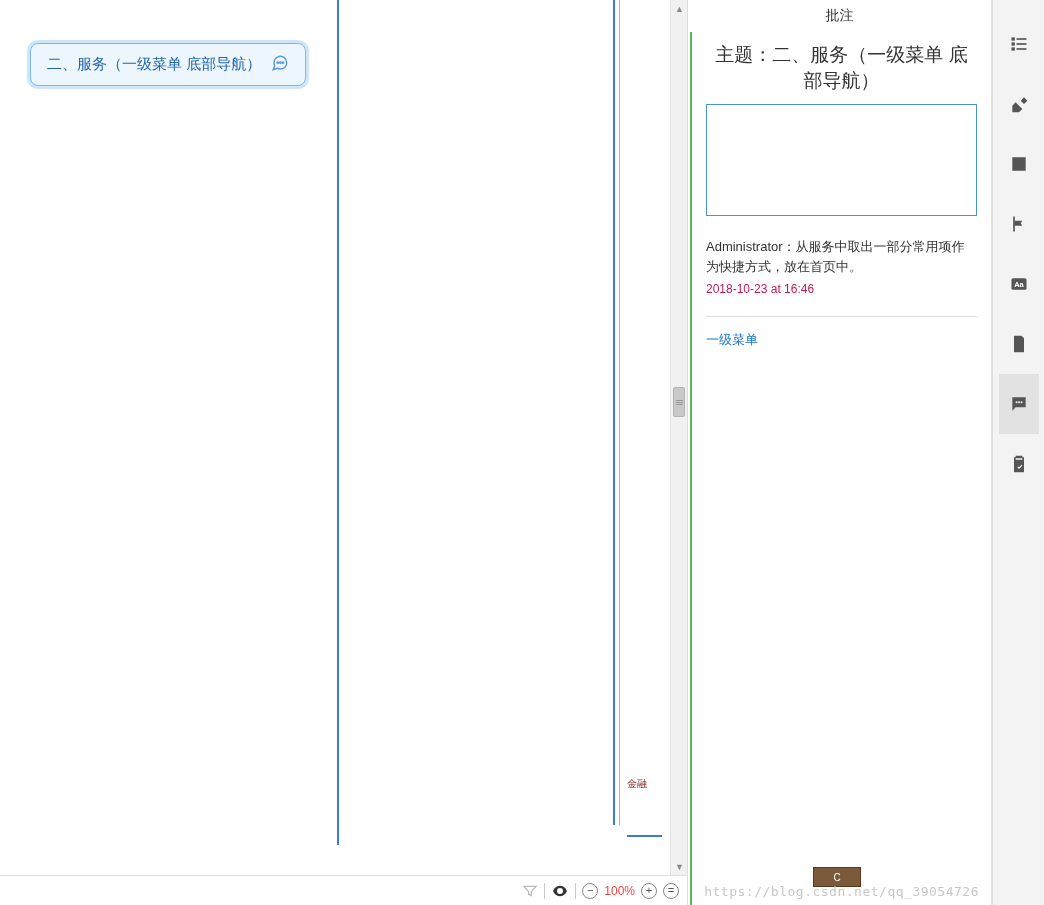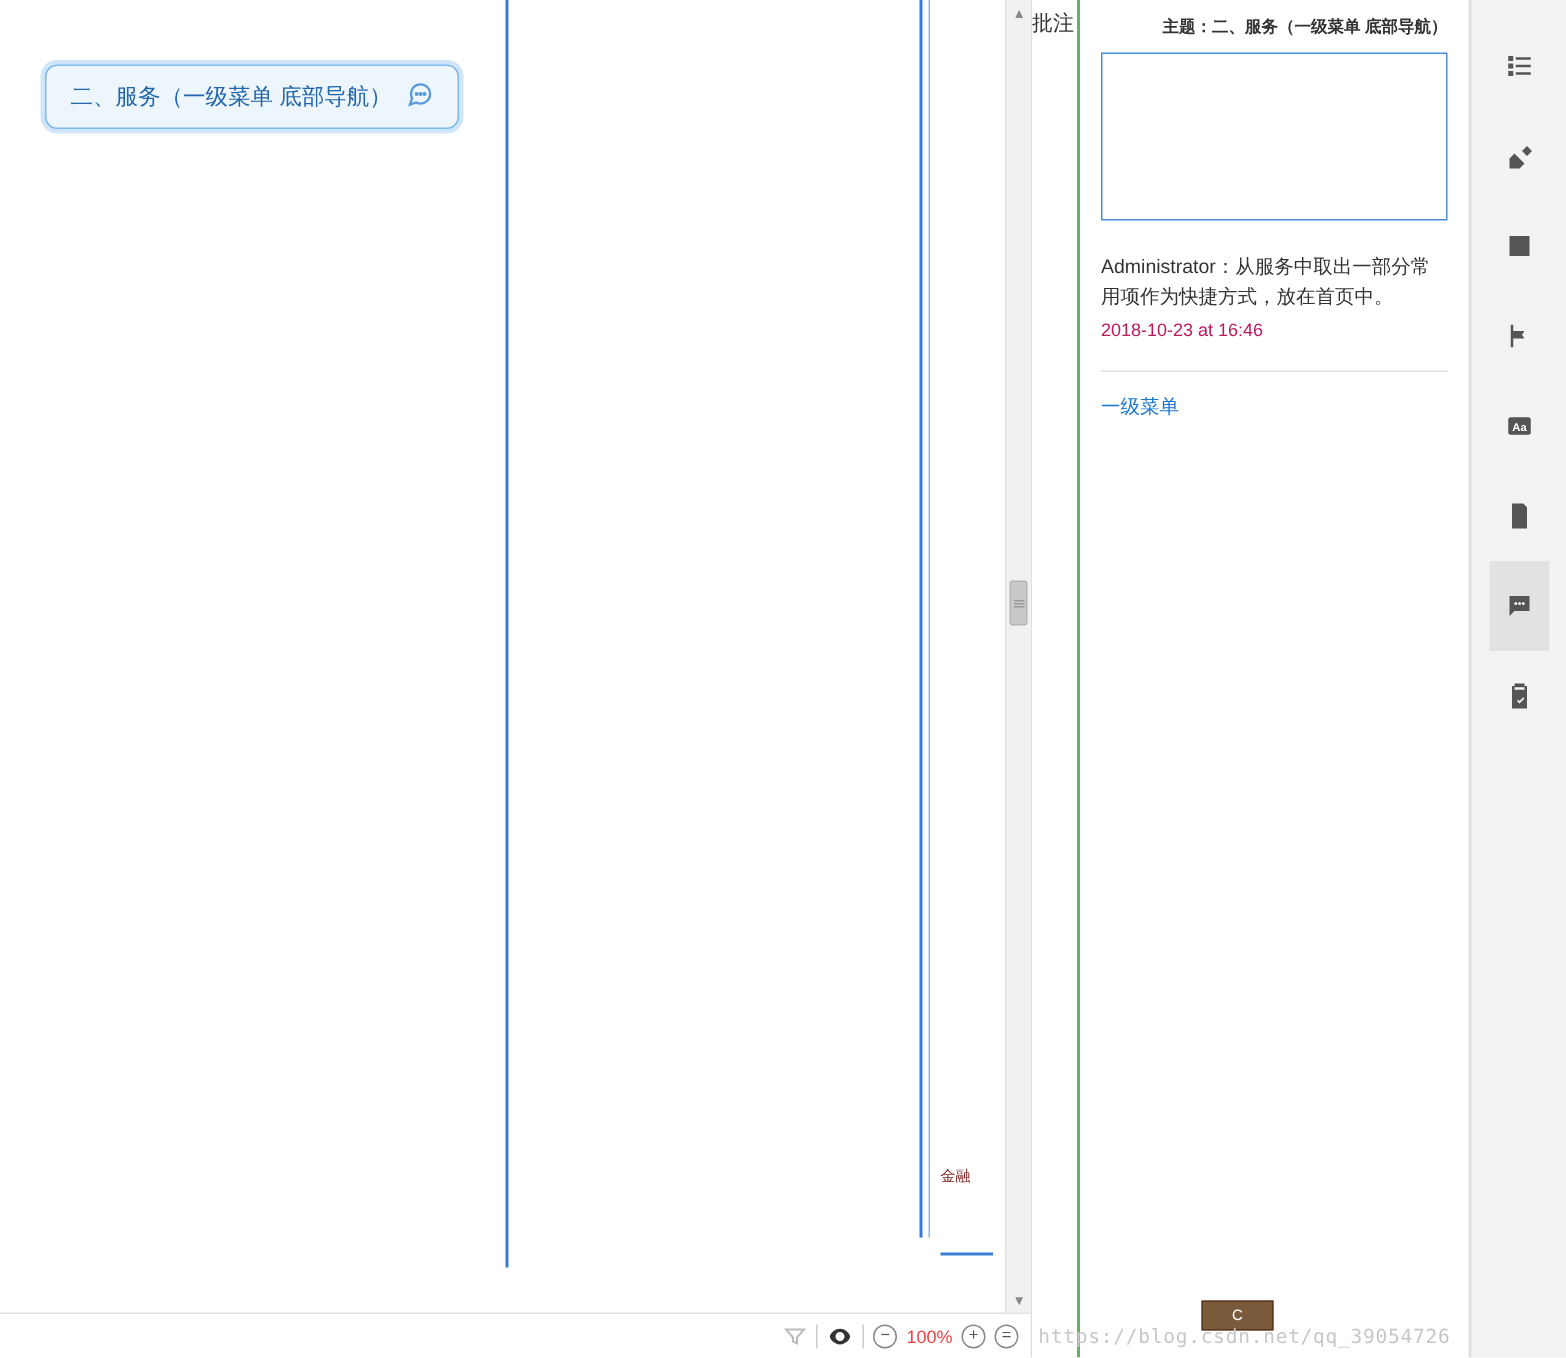--- a/index.html
+++ b/index.html
@@ -28,37 +28,37 @@
 .vscrollbar .thumb.grip { display: flex; flex-direction: column; align-items: center; justify-content: center; gap: 1px; }
 .vscrollbar .gripline { width: 7px; height: 1px; background: #999; }
 .vscrollbar .arrow.bottom { position: absolute; bottom: 0; }
 
 .status-bar { position: absolute; left: 0; right: 0; bottom: 0; height: 30px; background: #fff; border-top: 1px solid #e0e0e0; display: flex; align-items: center; justify-content: flex-end; padding-right: 8px; gap: 6px; }
 .status-bar .sep { width: 1px; height: 16px; background: #ccc; }
 .status-bar .ico { color: #666; cursor: pointer; display: flex; align-items: center; }
 .status-bar .zoom-text { color: #ef4444; font-size: 12px; }
 .circ-btn { width: 16px; height: 16px; border: 1px solid #888; border-radius: 50%; display: flex; align-items: center; justify-content: center; font-size: 11px; color: #555; cursor: pointer; line-height: 1; }
 
-.annotation-panel { flex: 1; min-width: 0; background: #fff; border-right: 1px solid #e0e0e0; display: flex; flex-direction: row; position: relative; }
+.annotation-panel { flex: 1; min-width: 0; background: #fff; border-right: 1px solid #e0e0e0; display: flex; flex-direction: column; position: relative; }
 .panel-title { text-align: center; padding: 7px 0; font-size: 14px; color: #333; }
 .panel-body { padding: 10px 14px; border-left: 2px solid #5cb85c; margin-left: 2px; flex: 1; overflow: auto; }
-.topic-line { text-align: right; font-size: 11px; font-weight: bold; margin-bottom: 10px; }
+.topic-line { text-align: center; font-size: 19px; font-weight: normal; margin-bottom: 10px; }
 .note-textarea { width: 100%; height: 112px; border: 1px solid #4a90d9; padding: 6px; font-family: inherit; font-size: 13px; resize: none; outline: none; }
 .note-actions { display: flex; justify-content: space-between; margin-top: 8px; }
 .link-btn { color: #1976d2; cursor: pointer; font-size: 13px; }
 .comment-block { margin-top: 18px; font-size: 13px; line-height: 1.5; }
 .comment-block .author { font-weight: normal; }
 .comment-block .timestamp { color: #be185d; font-size: 12px; margin-top: 4px; }
 .divider { height: 1px; background: #ddd; margin: 18px 0 14px; }
 .insert-link { color: #1976d2; cursor: pointer; font-size: 13px; }
 
 .watermark { position: absolute; right: 12px; bottom: 6px; color: #c7c7c7; font-size: 13px; font-family: monospace; letter-spacing: 0.5px; pointer-events: none; }
 .wm-tag { position: absolute; right: 130px; bottom: 18px; width: 48px; height: 20px; background: #7a5a3a; border: 1px solid #5a3a1a; display: flex; align-items: center; justify-content: center; color: #fff; font-size: 10px; }
 
-.tool-sidebar { width: 64px; background: #f3f3f3; border-left: 1px solid #e0e0e0; display: flex; flex-direction: column; align-items: center; padding-top: 14px; gap: 0; }
+.tool-sidebar { width: 52px; background: #f3f3f3; border-left: 1px solid #e0e0e0; display: flex; flex-direction: column; align-items: center; padding-top: 14px; gap: 0; }
 .tool-btn { width: 40px; height: 60px; display: flex; align-items: center; justify-content: center; color: #555; cursor: pointer; }
 .tool-btn.active { background: #e2e2e2; }
 .tool-btn svg { width: 20px; height: 20px; }
 </style>
 </head>
 <body>
 
 <div class="app">
 
   <div class="canvas-area">

